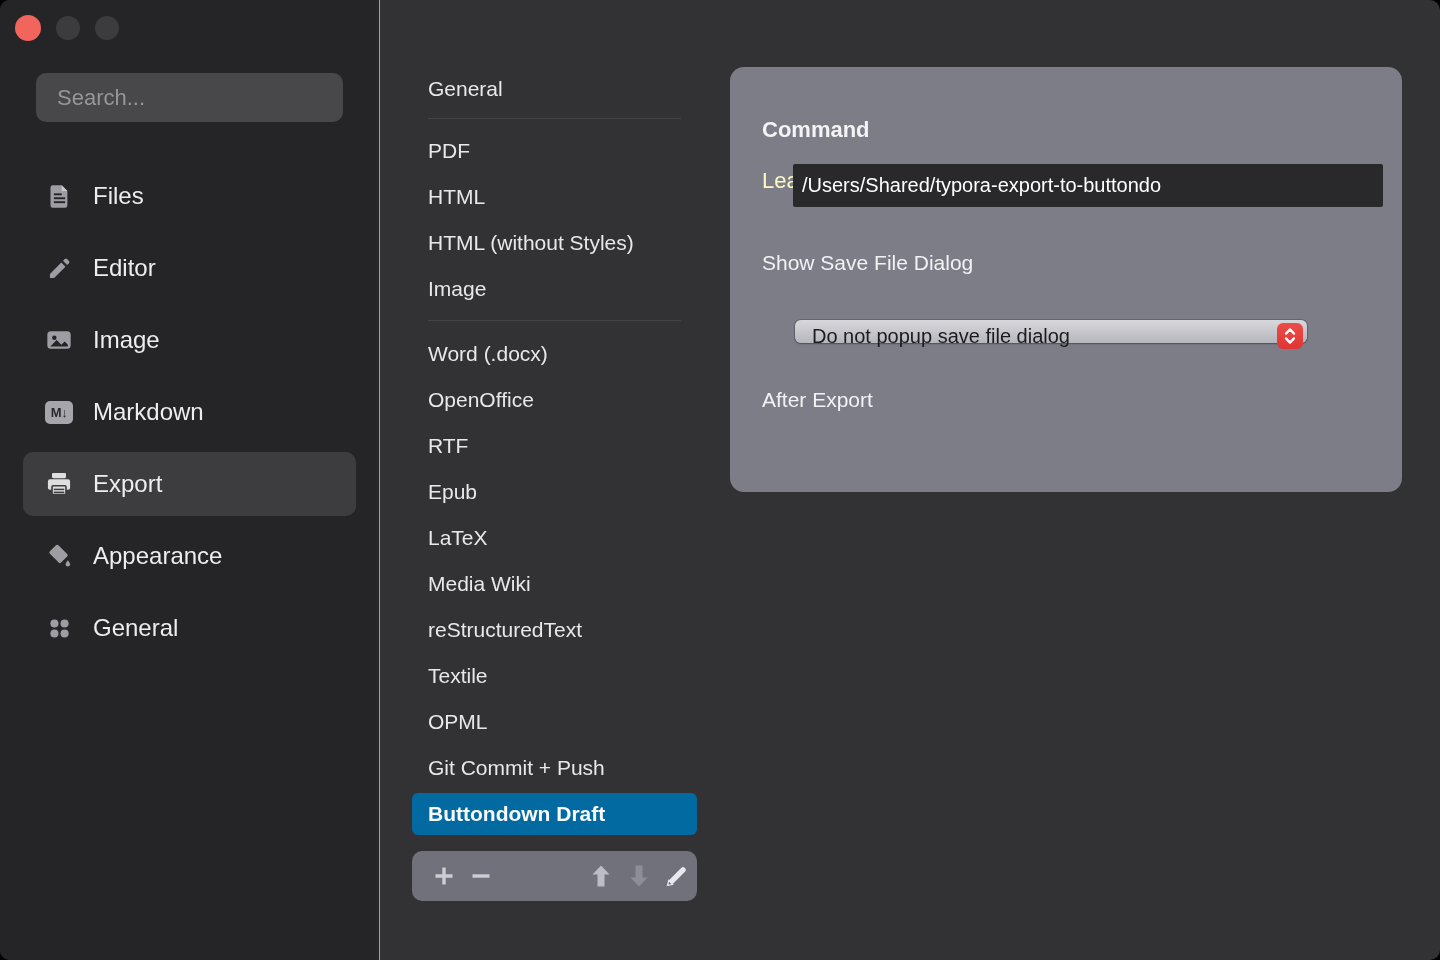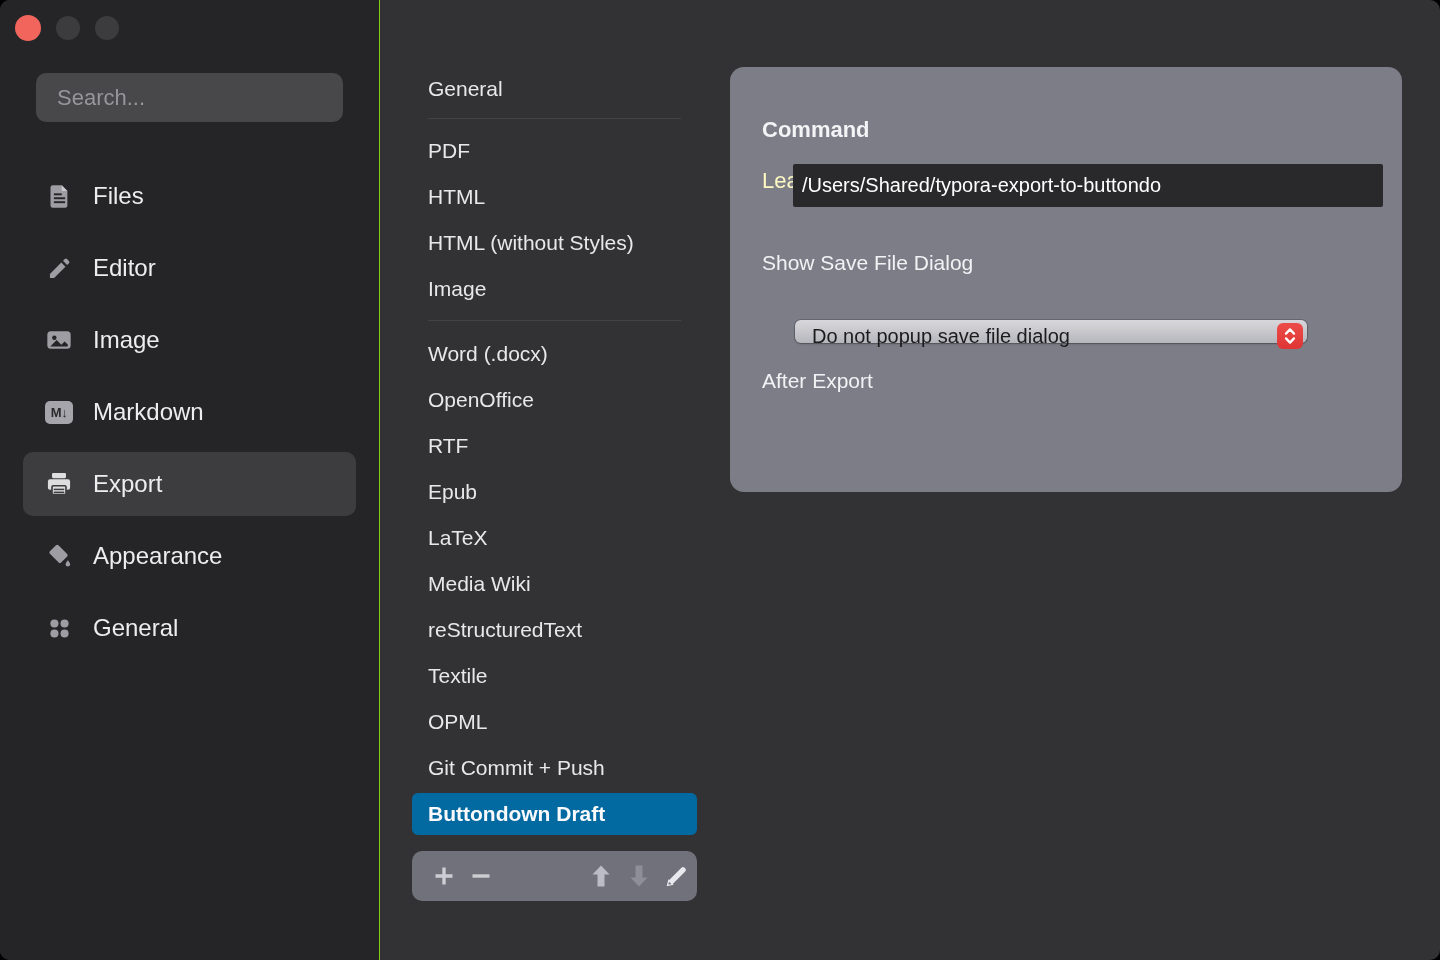--- a/index.html
+++ b/index.html
@@ -60,21 +60,21 @@
   .cmd-label{font-size:22px;font-weight:600;color:#f4f4f6;}
   .learn-more{font-size:22px;color:#fef9c3;text-decoration:none;cursor:default;}
   .cmd-input{
     position:absolute;left:63px;top:97px;width:590px;height:43px;
     background:#29292b;border:none;outline:none;border-radius:2px;
     color:#ffffff;font-size:20px;padding:0 9px;white-space:nowrap;overflow:hidden;
     font-family:"Liberation Sans","DejaVu Sans",sans-serif;
   }
   .sec-label{position:absolute;left:32px;font-size:21px;color:#f2f2f5;}
   .sec-label.save{top:184px;}
-  .sec-label.after{top:302px;}
+  .sec-label.after{top:321px;}
   .select{
     position:absolute;left:65px;top:220px;width:512px;height:23px;border-radius:6px;
     background:linear-gradient(#d8d8dc,#b6b6bd);
     box-shadow:0 0 0 1px rgba(60,60,70,.35),0 1px 2px rgba(0,0,0,.25);
     margin-top:33px;
   }
   .select-text{display:block;line-height:32px;padding-left:17px;font-size:20px;color:#1c1c1e;white-space:nowrap;}
   .stepper{
     position:absolute;right:4px;top:3px;width:26px;height:26px;border-radius:6px;
     background:linear-gradient(#ec4d49,#df3534);display:flex;align-items:center;justify-content:center;

